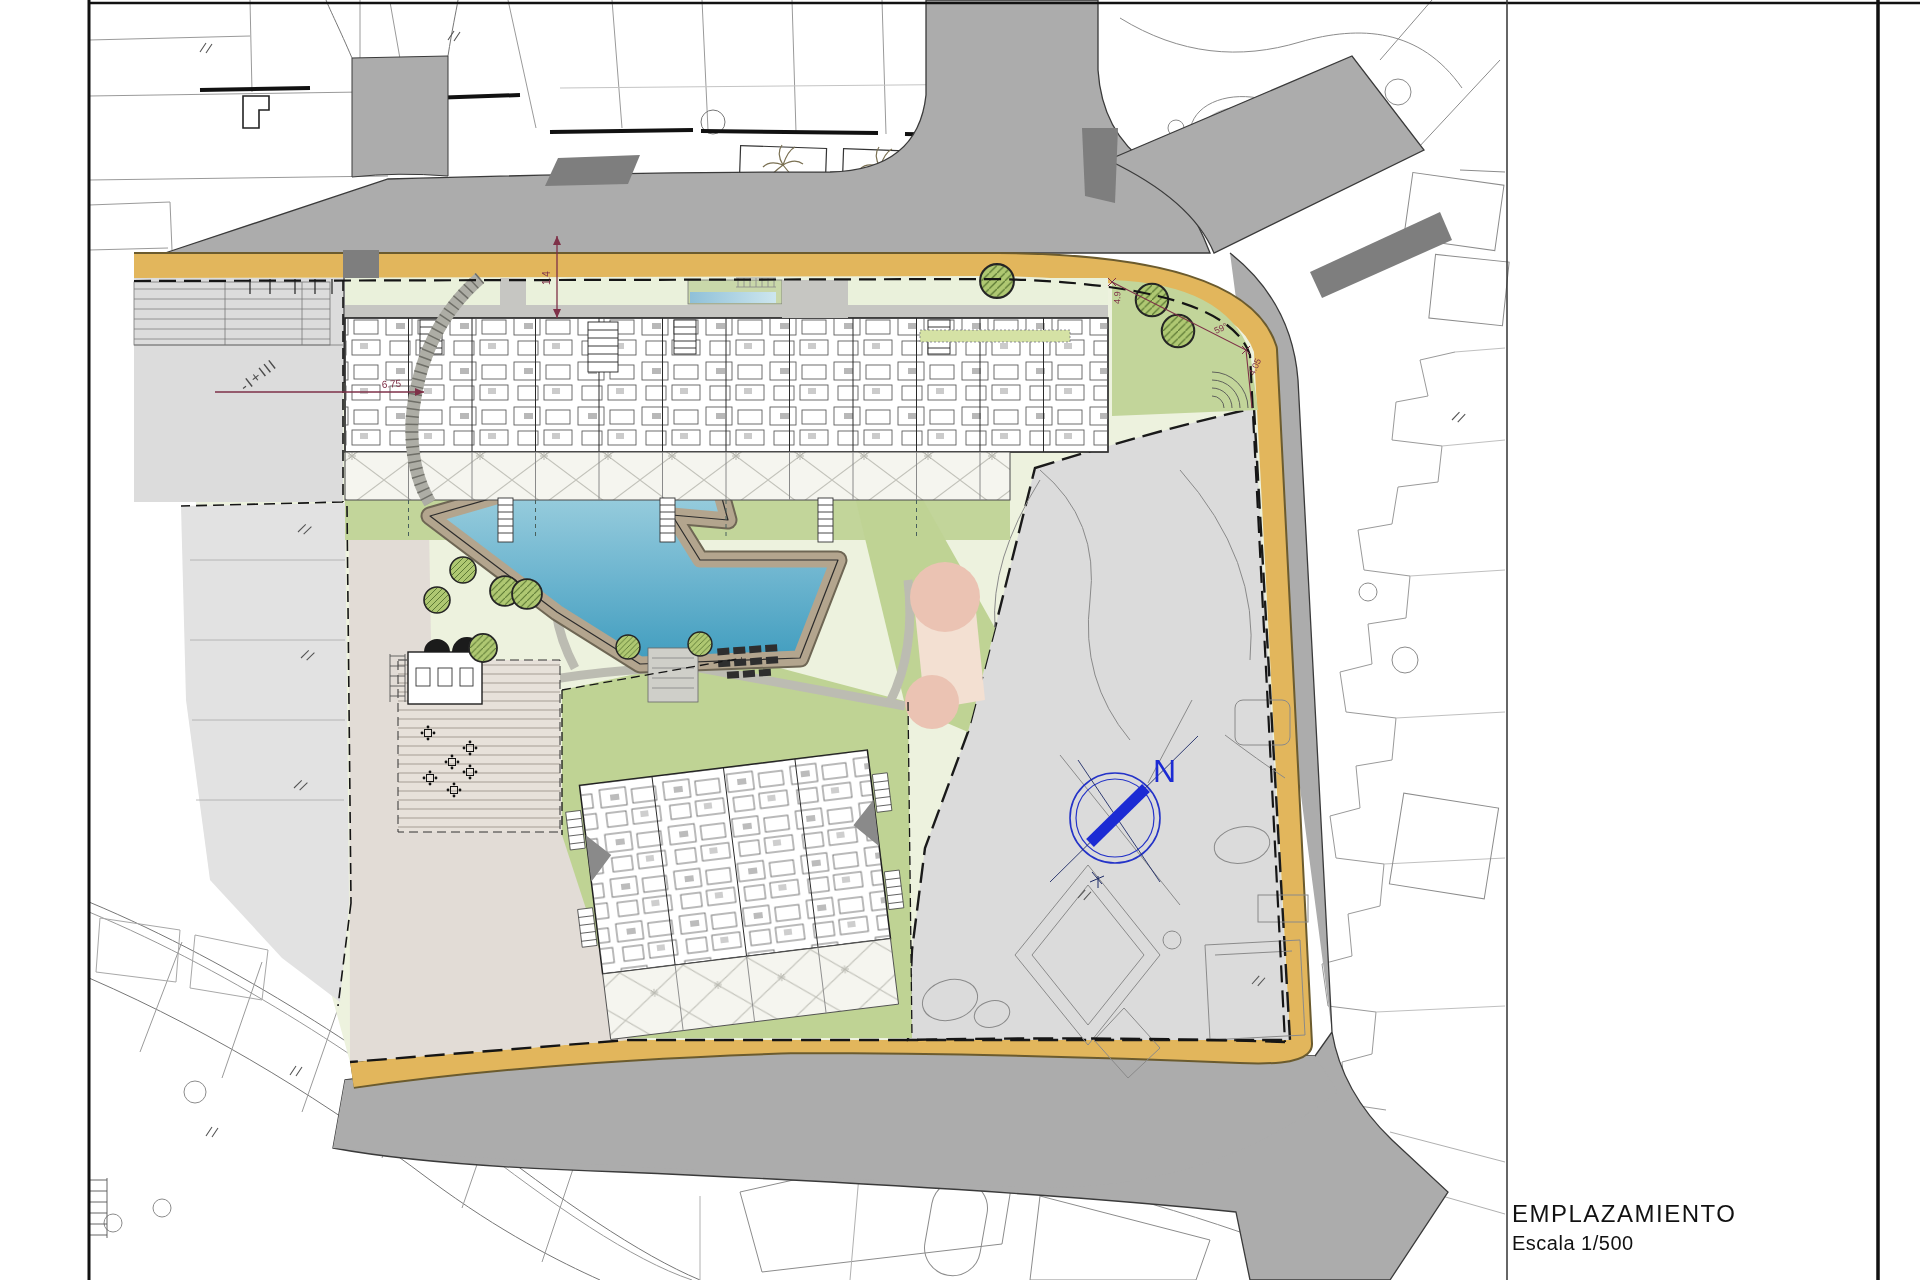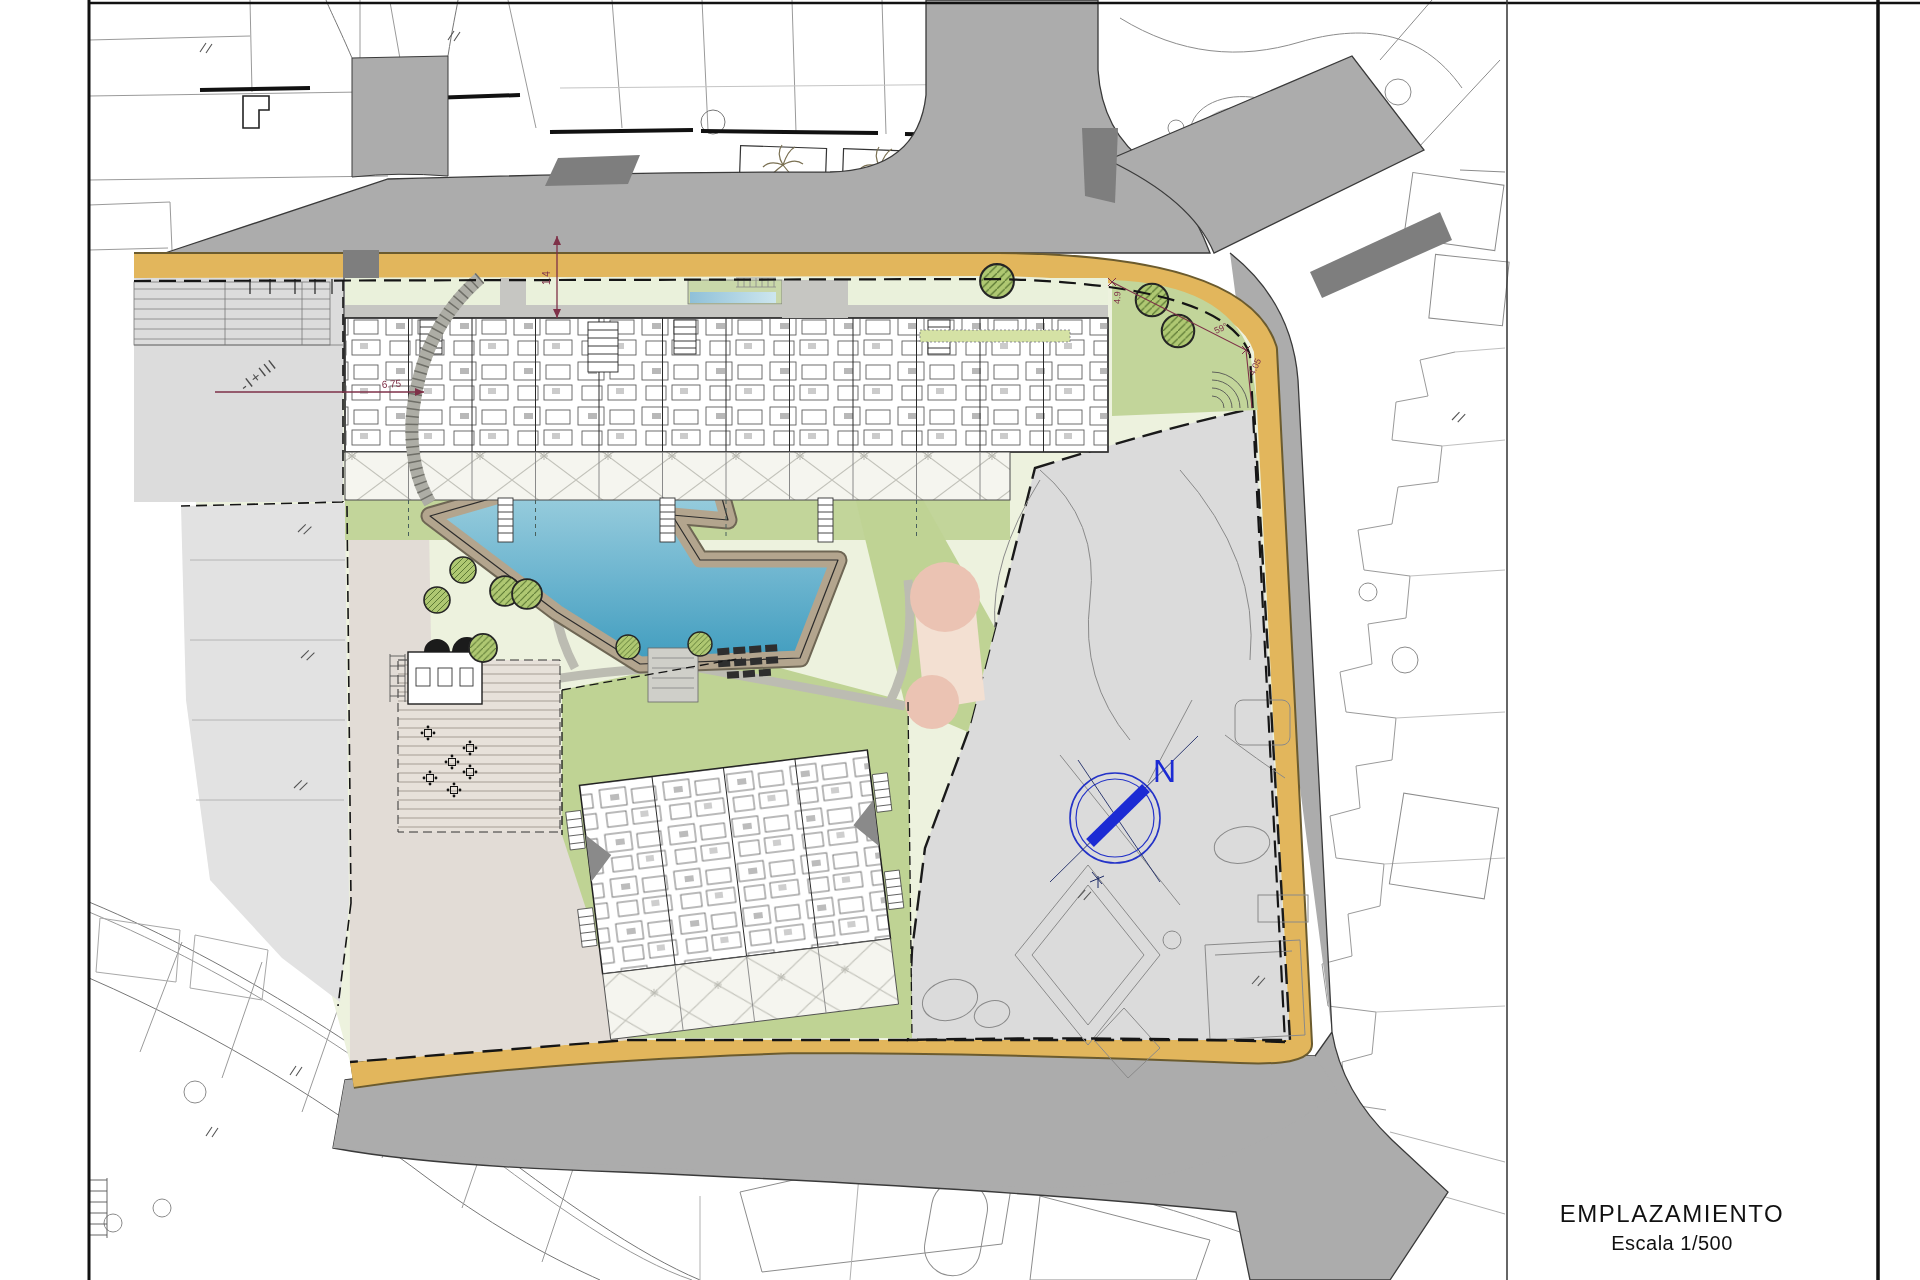--- a/index.html
+++ b/index.html
@@ -1,19 +1,19 @@
 <!DOCTYPE html>
 <html><head>
 <meta charset="utf-8">
 <style>
   html,body{margin:0;padding:0;background:#ffffff;width:1920px;height:1280px;overflow:hidden;
     font-family:"Liberation Sans", sans-serif;}
   .sheet{position:relative;width:1920px;height:1280px;background:#fff;}
   .sheet svg{position:absolute;left:0;top:0;}
-  .title-block{position:absolute;left:1512px;top:1200px;width:320px;text-align:center;color:#111;}
+  .title-block{position:absolute;left:1512px;top:1200px;width:320px;color:#111;}
   .title-block .t1{font-size:24px;letter-spacing:1.5px;}
   .title-block .t2{font-size:20px;margin-top:4px;letter-spacing:0.5px;}
   text{font-family:"Liberation Sans", sans-serif;}
 </style>
 </head>
 <body>
 
 <div class="sheet">
 <svg width="1920" height="1280" viewBox="0 0 1920 1280">
   <defs>

